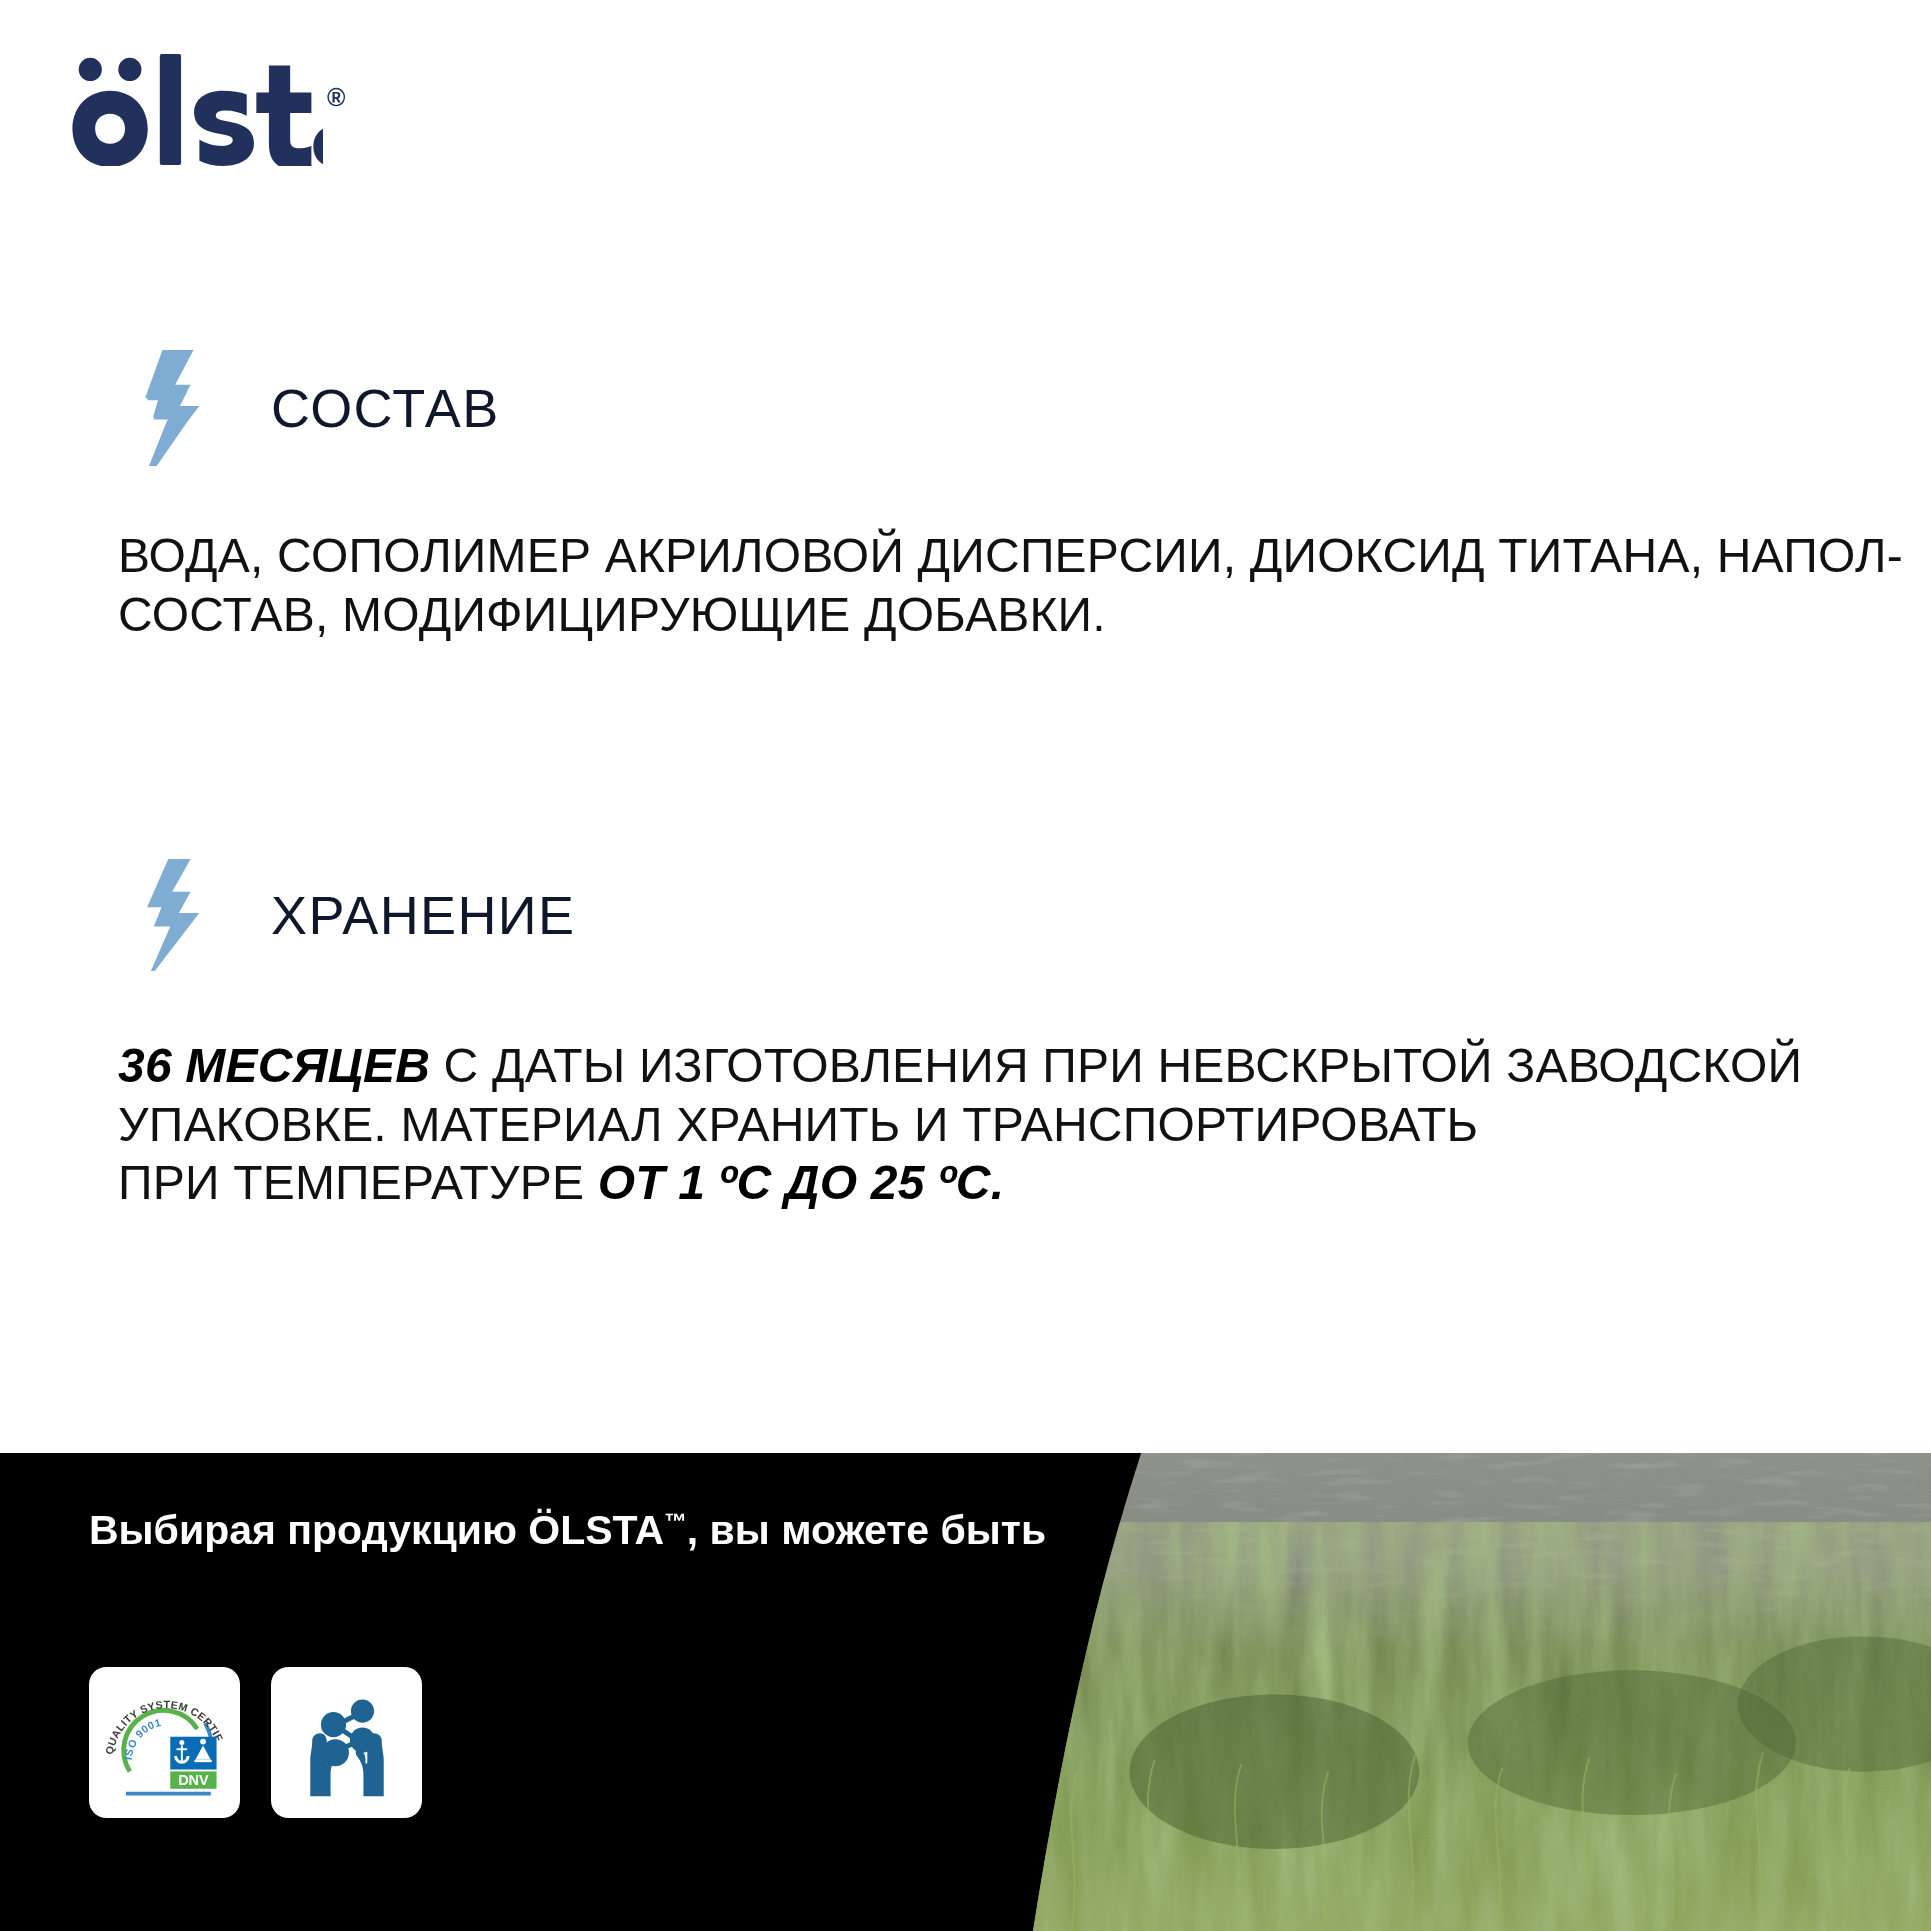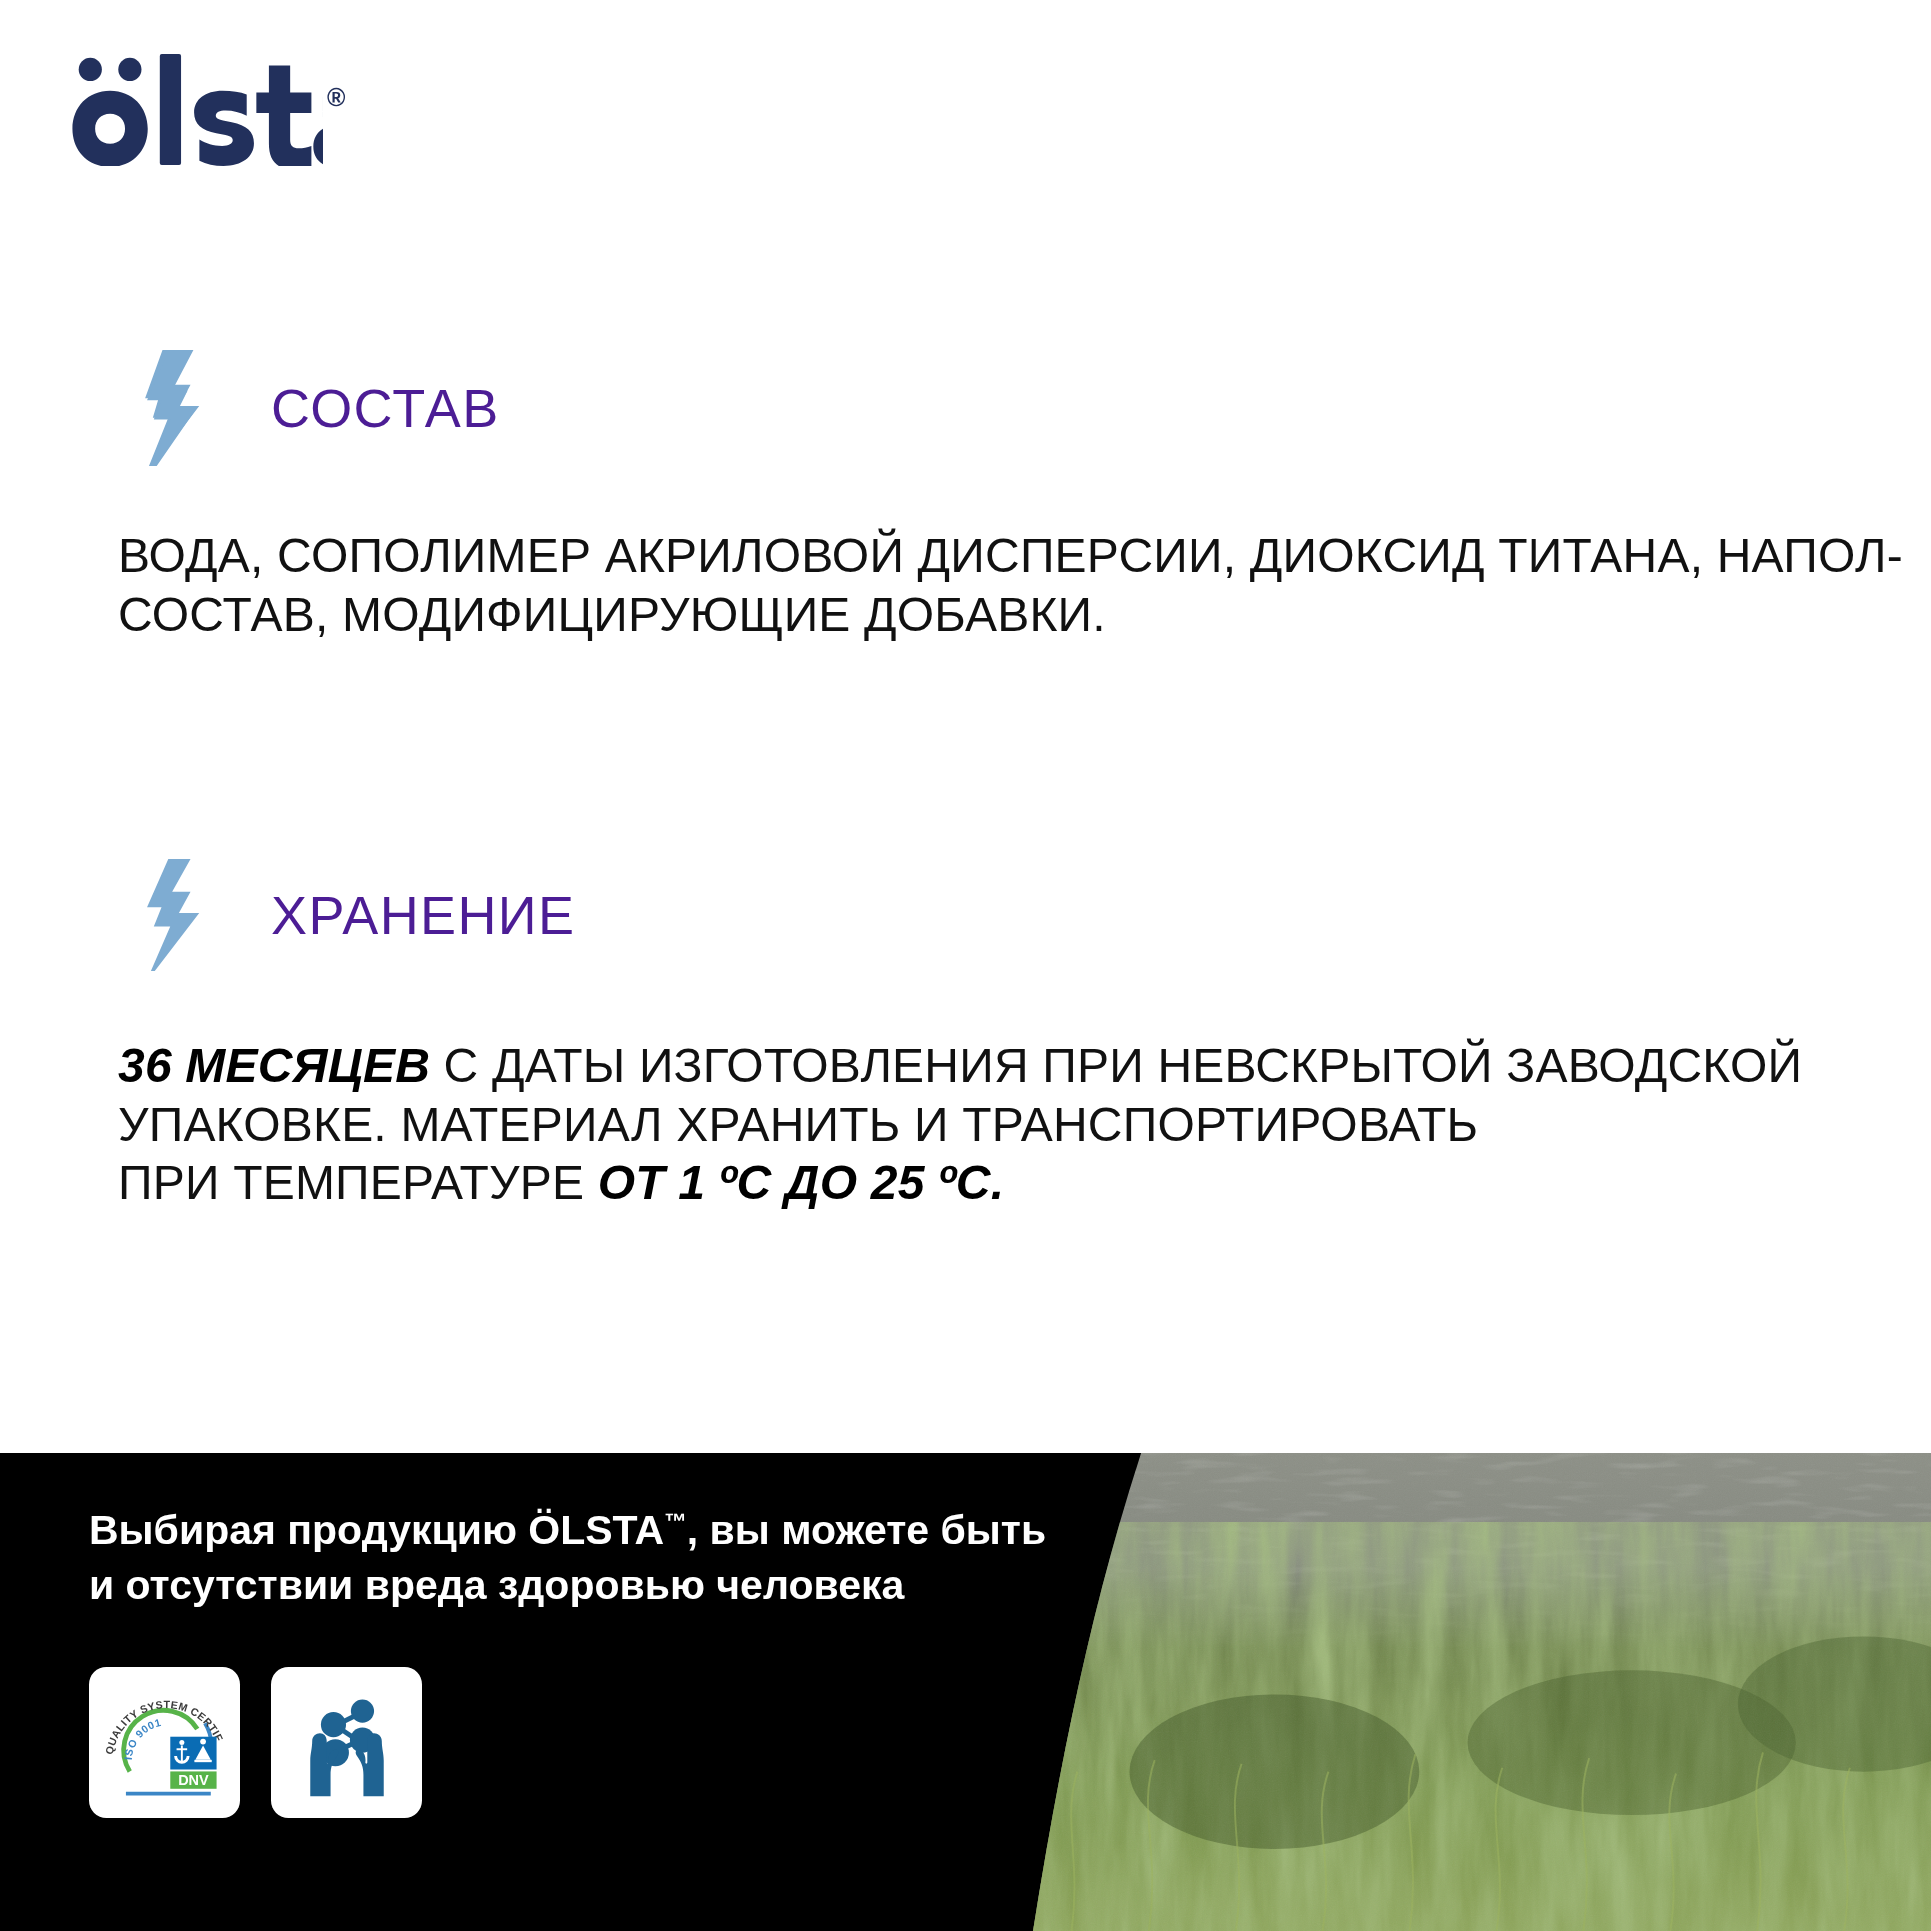--- a/index.html
+++ b/index.html
@@ -60,21 +60,21 @@
     width: 64px;
     height: 116px;
     flex: 0 0 auto;
   }
   .sec-title {
     margin-left: 62px;
     font-family: "Liberation Sans", sans-serif;
     font-size: 54px;
     font-weight: 400;
     letter-spacing: 1.4px;
-    color: #4c1d95;
+    color: #0f172a;
     white-space: nowrap;
     line-height: 1;
   }
 
   .sec-body {
     position: absolute;
     left: -27px;
     font-family: "Liberation Sans Narrow", "Liberation Sans", sans-serif;
     font-stretch: condensed;
     font-size: 48px;
@@ -199,21 +199,20 @@
       <div><span class="hl">36 МЕСЯЦЕВ</span><span> С ДАТЫ ИЗГОТОВЛЕНИЯ ПРИ НЕВСКРЫТОЙ ЗАВОДСКОЙ</span></div>
       <div>УПАКОВКЕ. МАТЕРИАЛ ХРАНИТЬ И ТРАНСПОРТИРОВАТЬ</div>
       <div><span>ПРИ ТЕМПЕРАТУРЕ </span><span class="hl">ОТ 1 ºС ДО 25 ºС.</span></div>
     </div>
   </div>
 
   <div class="footer">
 
     <div class="footer-copy">
       <div><span>Выбирая продукцию ÖLSTA</span><sup>™</sup><span>, вы можете быть</span></div>
-      <div>и отсутствии вреда здоровью человека</div>
     </div>
 
     <div class="badges">
 
       <div class="badge">
         <svg width="135" height="135" viewBox="0 0 140 140">
           <defs>
             <path id="arcOuter" d="M 16 86 A 56 56 0 0 1 124 70"></path>
             <path id="arcInner" d="M 36 92 A 38 38 0 0 1 74 52"></path>
           </defs>

